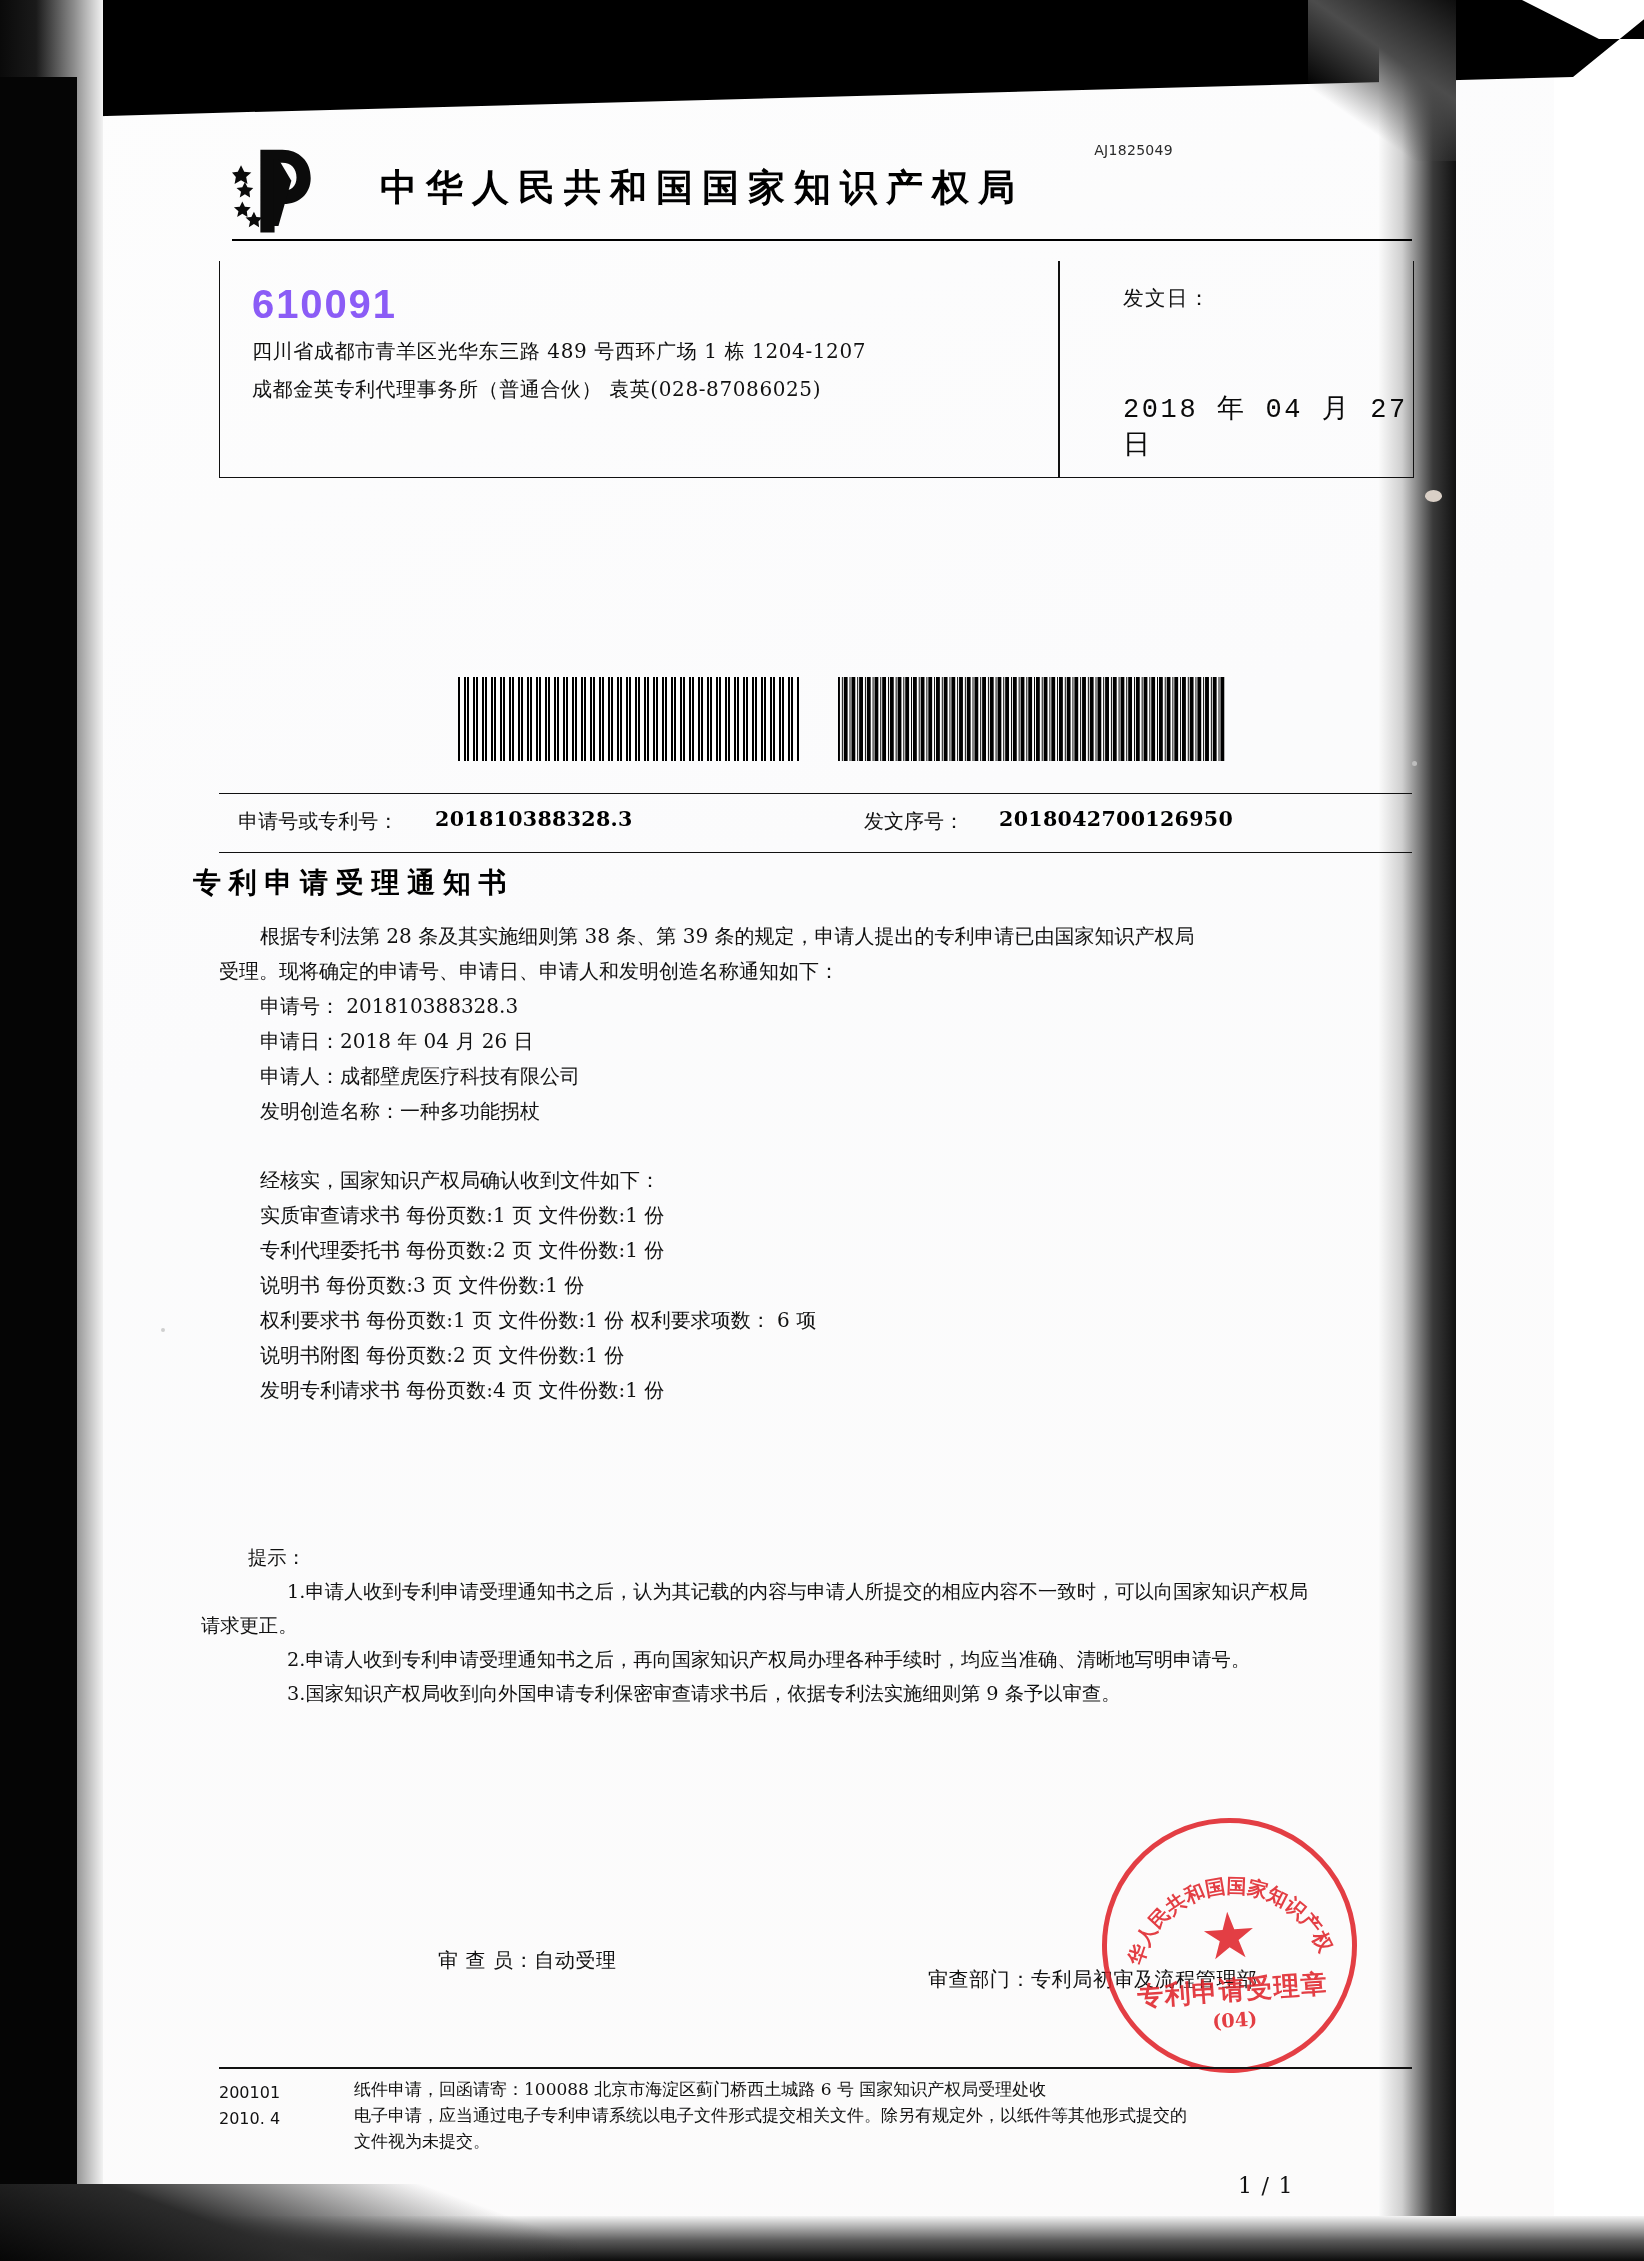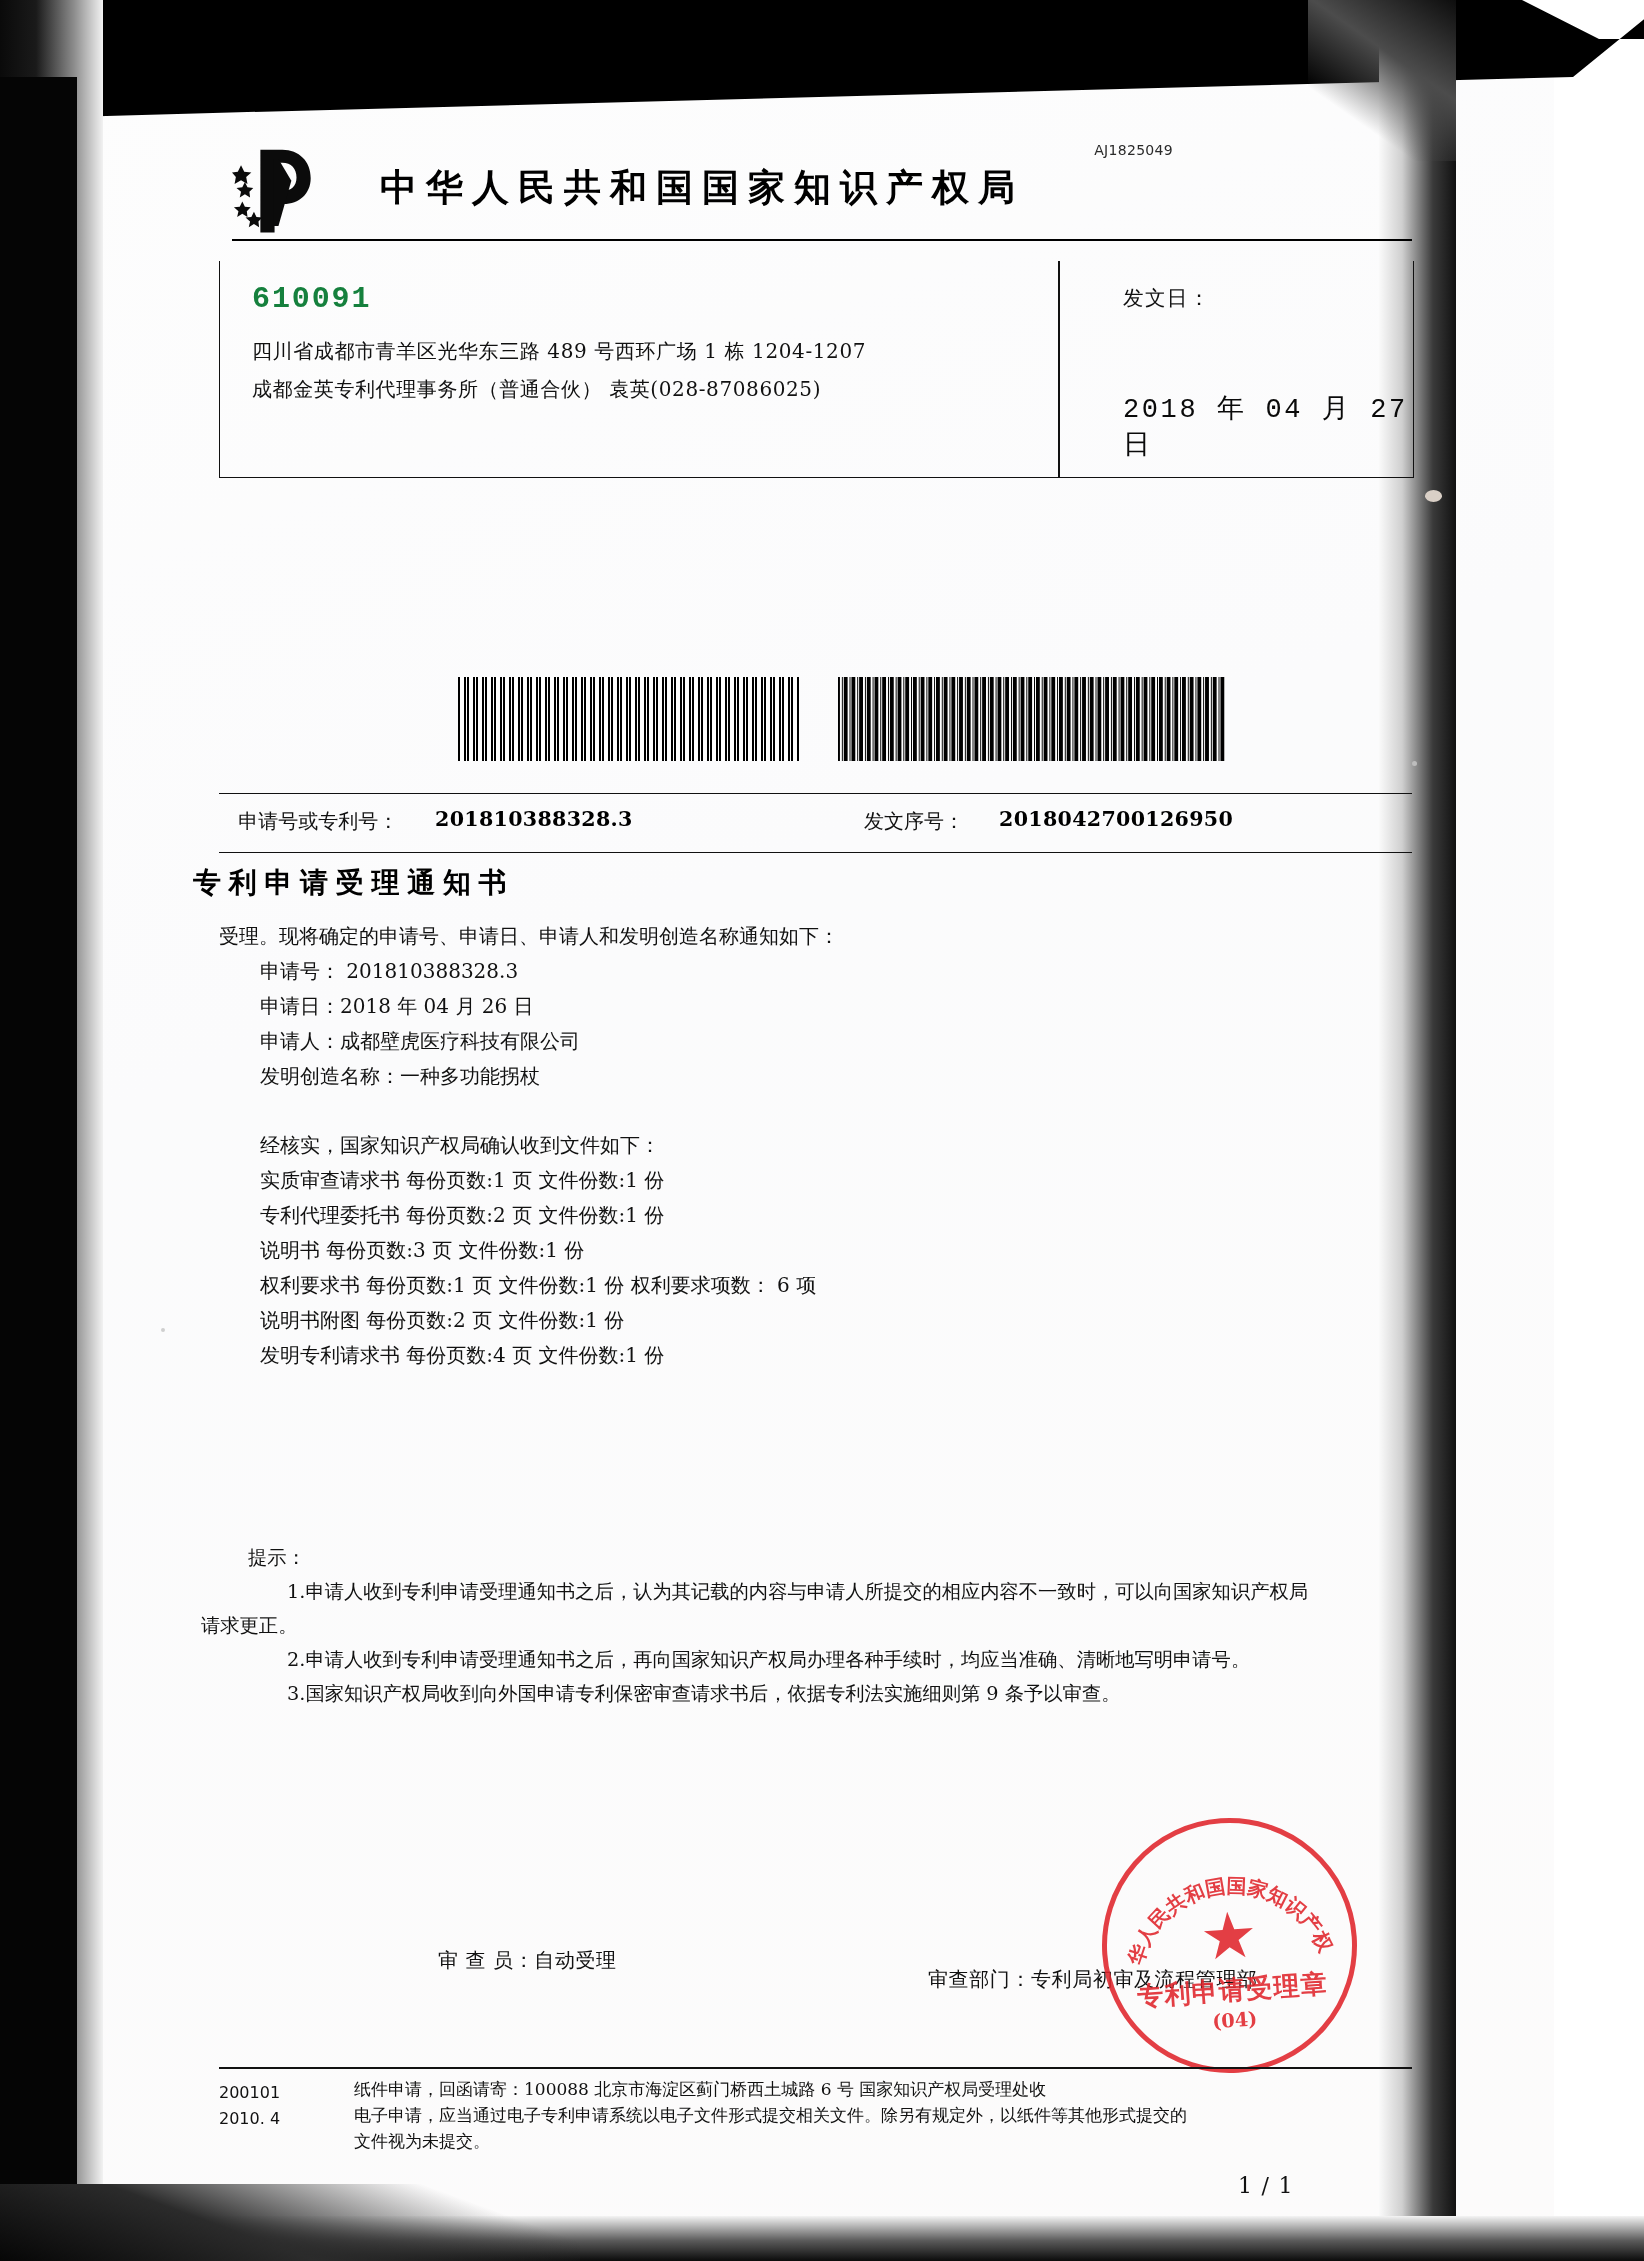--- a/index.html
+++ b/index.html
@@ -130,25 +130,25 @@
   }
   .addr-box .vline {
     position: absolute;
     left: 838px; top: 0;
     width: 1.9px; height: 216px;
     background: #111;
   }
   .postcode {
     position: absolute;
     left: 32px; top: 20.6px;
-    font-size: 30px;
+    font-size: 40px;
     font-weight: bold;
     letter-spacing: 1.9px;
-    color: #15803d;
-    font-family: Liberation Mono, monospace;
+    color: #8b5cf6;
+    font-family: Liberation Sans, sans-serif;
   }
   .addr-line1 {
     position: absolute;
     left: 32px; top: 77px;
     font-size: 20px;
     color: #111;
     letter-spacing: 0.6px;
     white-space: nowrap;
   }
   .addr-line2 {
@@ -447,20 +447,21 @@
     <div class="appnum-box">
       <span class="appnum-label">申请号或专利号：</span>
       <span class="appnum-value">201810388328.3</span>
       <span class="serial-label">发文序号：</span>
       <span class="serial-value">2018042700126950</span>
     </div>
 
     <div class="notice-title">专利申请受理通知书</div>
 
     <div class="body-text">
+      <div class="para">根据专利法第 28 条及其实施细则第 38 条、第 39 条的规定，申请人提出的专利申请已由国家知识产权局</div>
       <div>受理。现将确定的申请号、申请日、申请人和发明创造名称通知如下：</div>
       <div class="ind-1">申请号： 201810388328.3</div>
       <div class="ind-1">申请日：2018 年 04 月 26 日</div>
       <div class="ind-1">申请人：成都壁虎医疗科技有限公司</div>
       <div class="ind-1">发明创造名称：一种多功能拐杖</div>
       <div class="gap-m"></div>
       <div class="ind-1">经核实，国家知识产权局确认收到文件如下：</div>
       <div class="ind-1">实质审查请求书 每份页数:1 页 文件份数:1 份</div>
       <div class="ind-1">专利代理委托书 每份页数:2 页 文件份数:1 份</div>
       <div class="ind-1">说明书 每份页数:3 页 文件份数:1 份</div>

